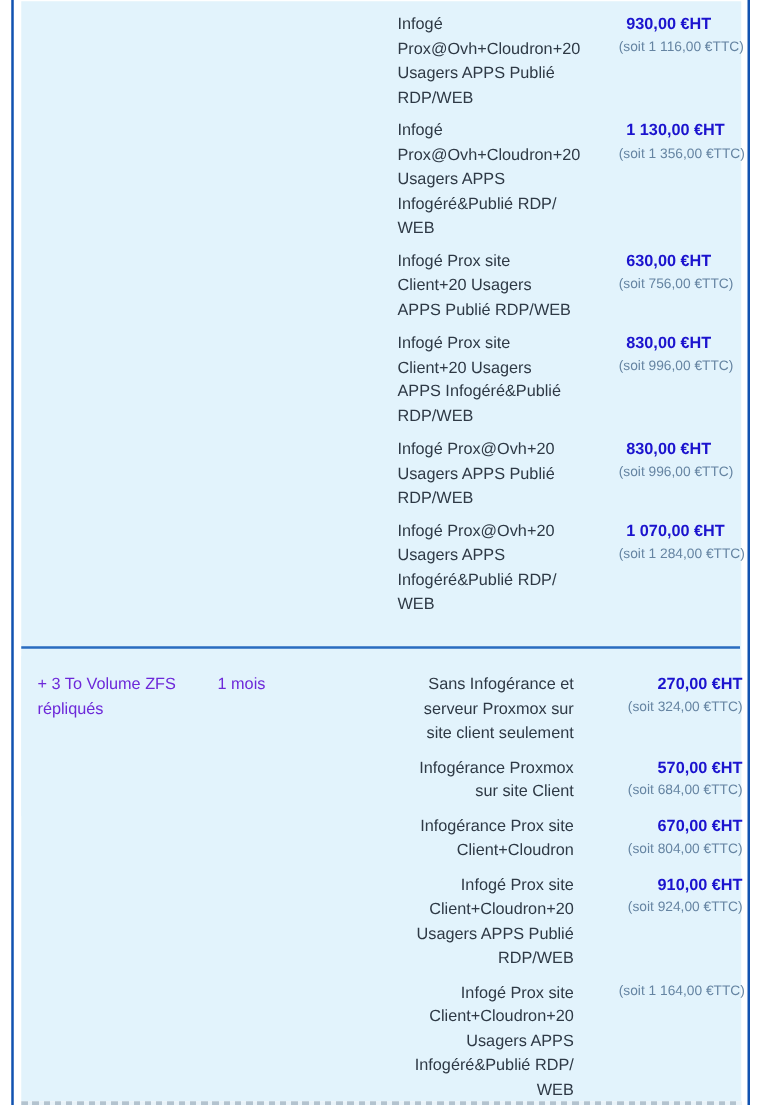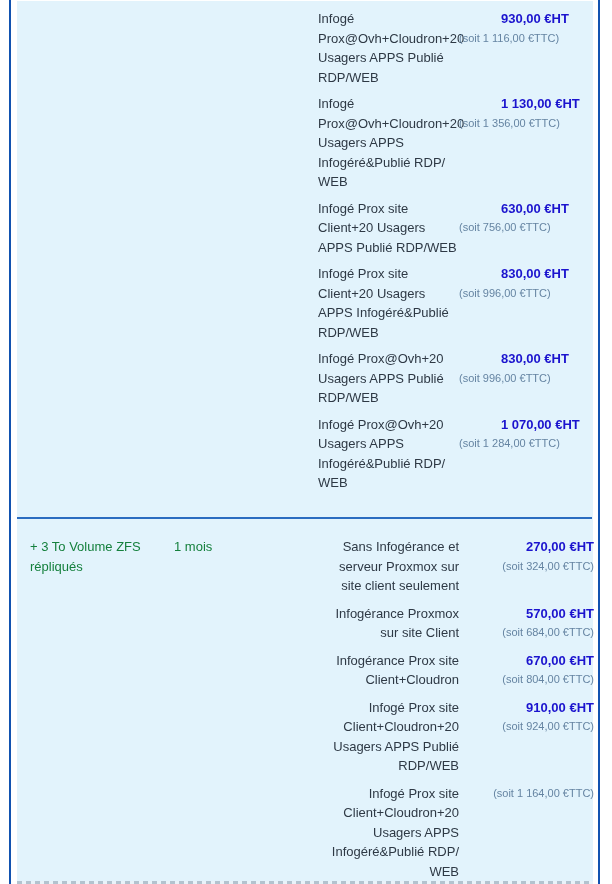--- a/index.html
+++ b/index.html
@@ -38,21 +38,21 @@
     position: absolute;
     left: 17px; top: 881px;
     width: 576px; height: 3px;
     background: repeating-linear-gradient(90deg,
       #b3c3cf 0px, #b3c3cf 5px,
       #e9f3f9 5px, #e9f3f9 9px);
   }
   .col-item, .col-duration {
     position: absolute;
     font-size: 13px; line-height: 19.5px;
-    color: #15803d;
+    color: #6d28d9;
     white-space: pre;
   }
   .col-item     { left: 13px;  width: 140px; }
   .col-duration { left: 157px; width: 130px; }
   #section1 .col-item, #section1 .col-duration { top: 8px; }
   #section2 .col-item, #section2 .col-duration { top: 12px; }
   .offers {
     position: absolute;
     left: 301px; top: 8px;
     width: 276px;
@@ -73,20 +73,21 @@
     font-weight: bold;
     color: #1b13ce;
     white-space: nowrap;
     margin-left: 42px;
   }
   .price-ttc {
     margin-top: 2px;
     font-size: 11px; line-height: 15px;
     color: #6584a2;
     white-space: nowrap;
+    margin-left: 36px;
   }
 </style>
 </head>
 <body>
 
 <div class="page">
 
   <div class="vline left"></div>
   <div class="vline right"></div>
 

